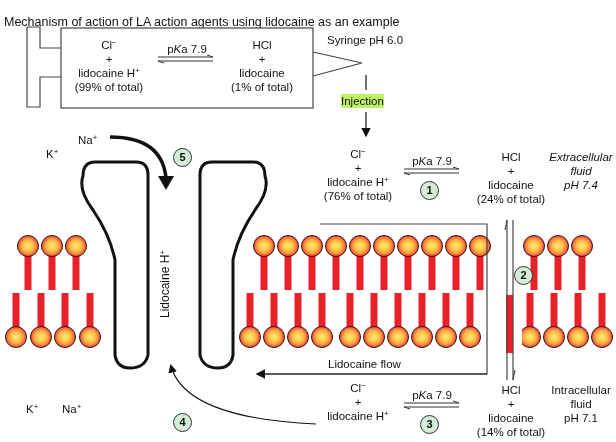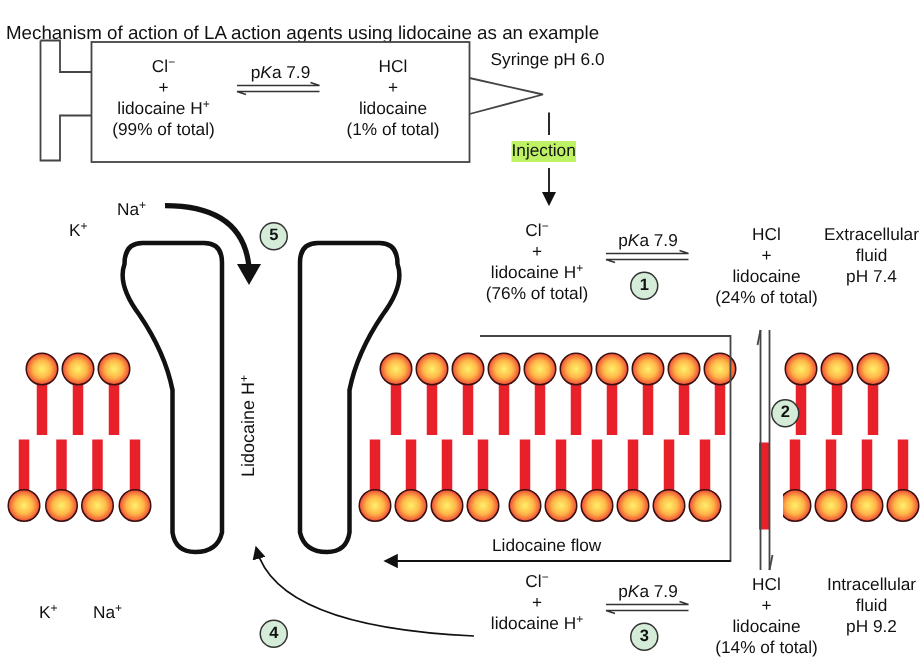--- a/index.html
+++ b/index.html
@@ -248,21 +248,21 @@
   <div>(76% of total)</div>
 </div>
 <div class="txt" style="left:406px;top:154px;width:52px;"><span>p<i>K</i>a 7.9</span></div>
 <div class="badge" style="left:420px;top:181px;">1</div>
 <div class="txt" style="left:468px;top:150px;width:86px;">
   <div>HCl</div>
   <div>+</div>
   <div>lidocaine</div>
   <div>(24% of total)</div>
 </div>
-<div class="txt" style="left:546px;top:150px;width:70px;">
+<div class="txt" style="left:546px;top:150px;width:70px;font-style:italic;">
   <div>Extracellular</div>
   <div>fluid</div>
   <div>pH 7.4</div>
 </div>
 
 <div class="txt" style="left:313px;top:381px;width:90px;">
   <div><span>Cl</span><sup>−</sup></div>
   <div>+</div>
   <div><span>lidocaine H</span><sup>+</sup></div>
 </div>
@@ -270,21 +270,21 @@
 <div class="badge" style="left:420px;top:415px;">3</div>
 <div class="txt" style="left:468px;top:383px;width:86px;">
   <div>HCl</div>
   <div>+</div>
   <div>lidocaine</div>
   <div>(14% of total)</div>
 </div>
 <div class="txt" style="left:546px;top:383px;width:70px;">
   <div>Intracellular</div>
   <div>fluid</div>
-  <div>pH 9.2</div>
+  <div>pH 7.1</div>
 </div>
 
 <div class="txt" style="left:46px;top:147px;"><span>K</span><sup>+</sup></div>
 <div class="txt" style="left:78px;top:133px;"><span>Na</span><sup>+</sup></div>
 <div class="txt" style="left:26px;top:402px;"><span>K</span><sup>+</sup></div>
 <div class="txt" style="left:62px;top:402px;"><span>Na</span><sup>+</sup></div>
 
 <div class="badge" style="left:173px;top:148px;">5</div>
 <div class="badge" style="left:514px;top:266px;">2</div>
 <div class="badge" style="left:173px;top:413px;">4</div>

